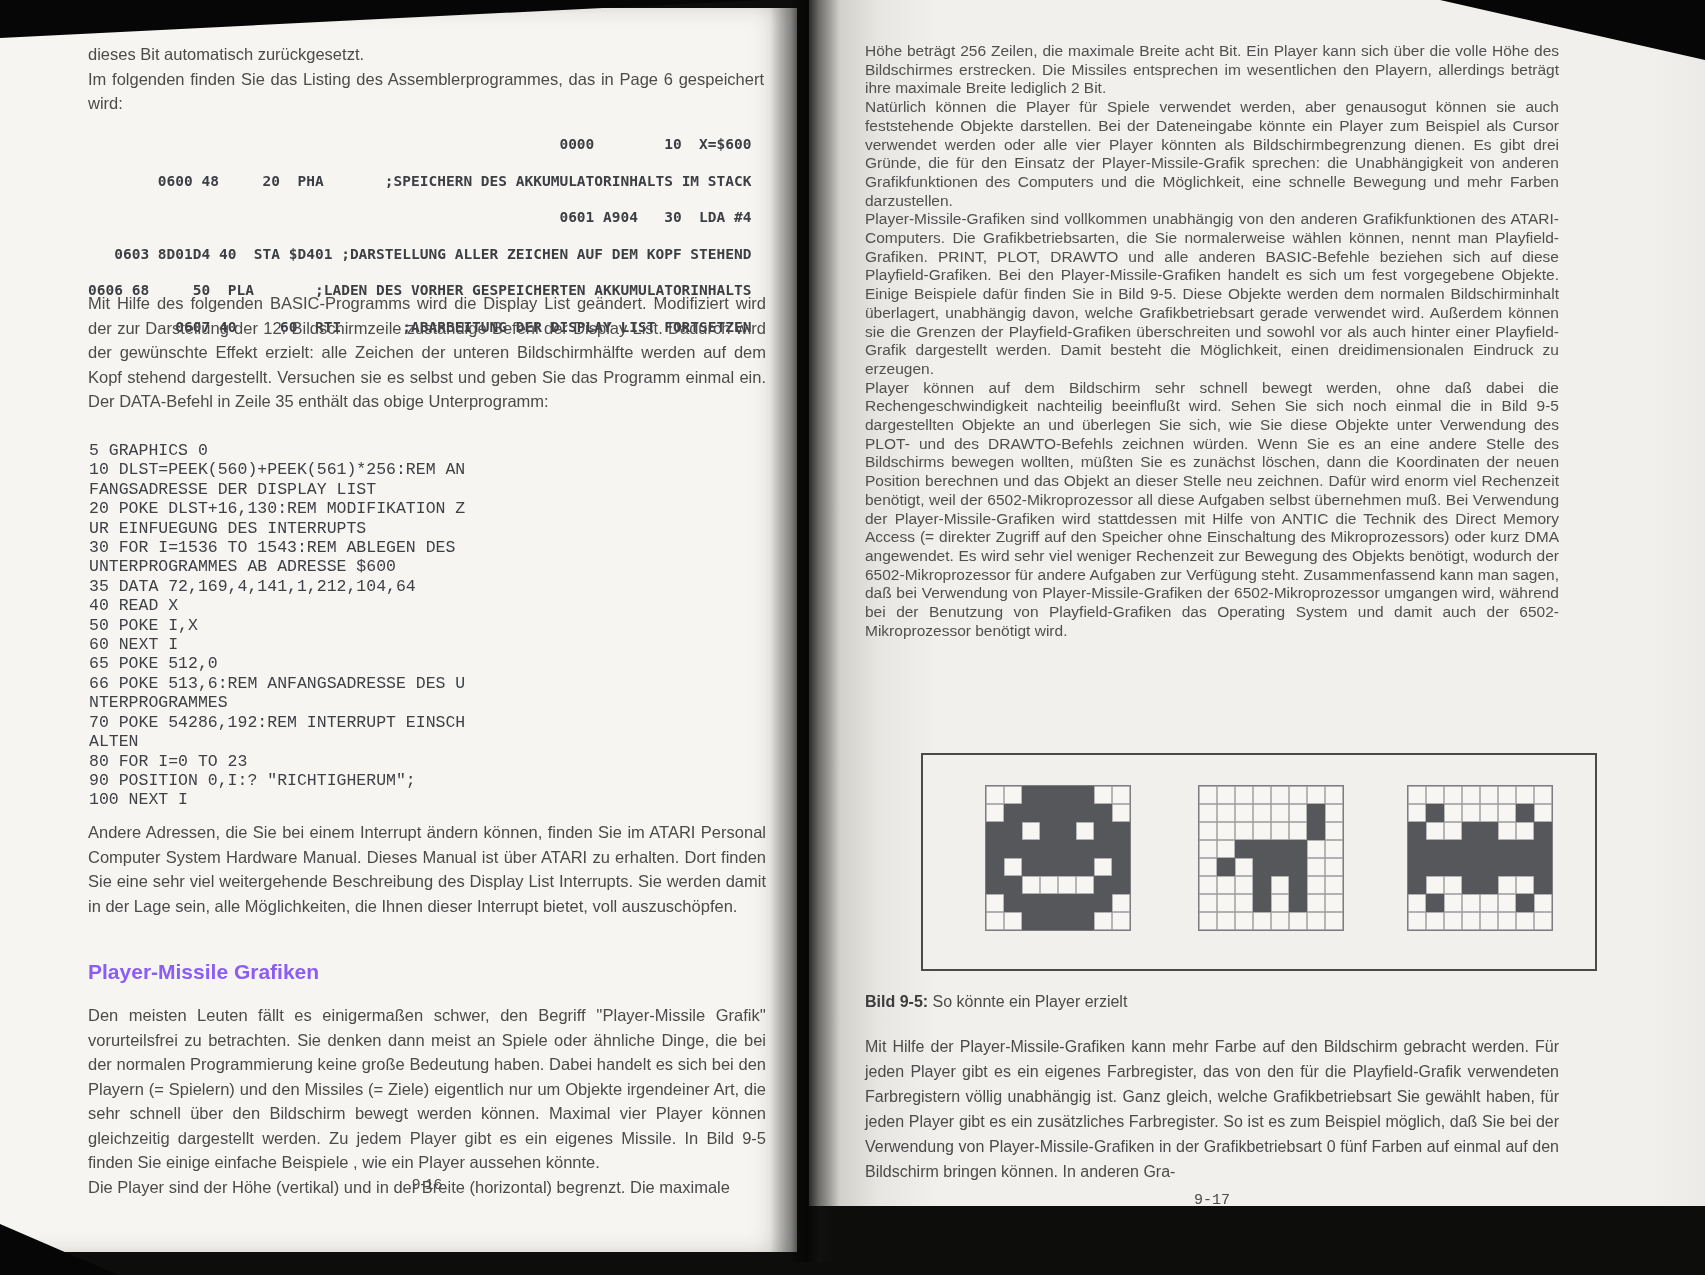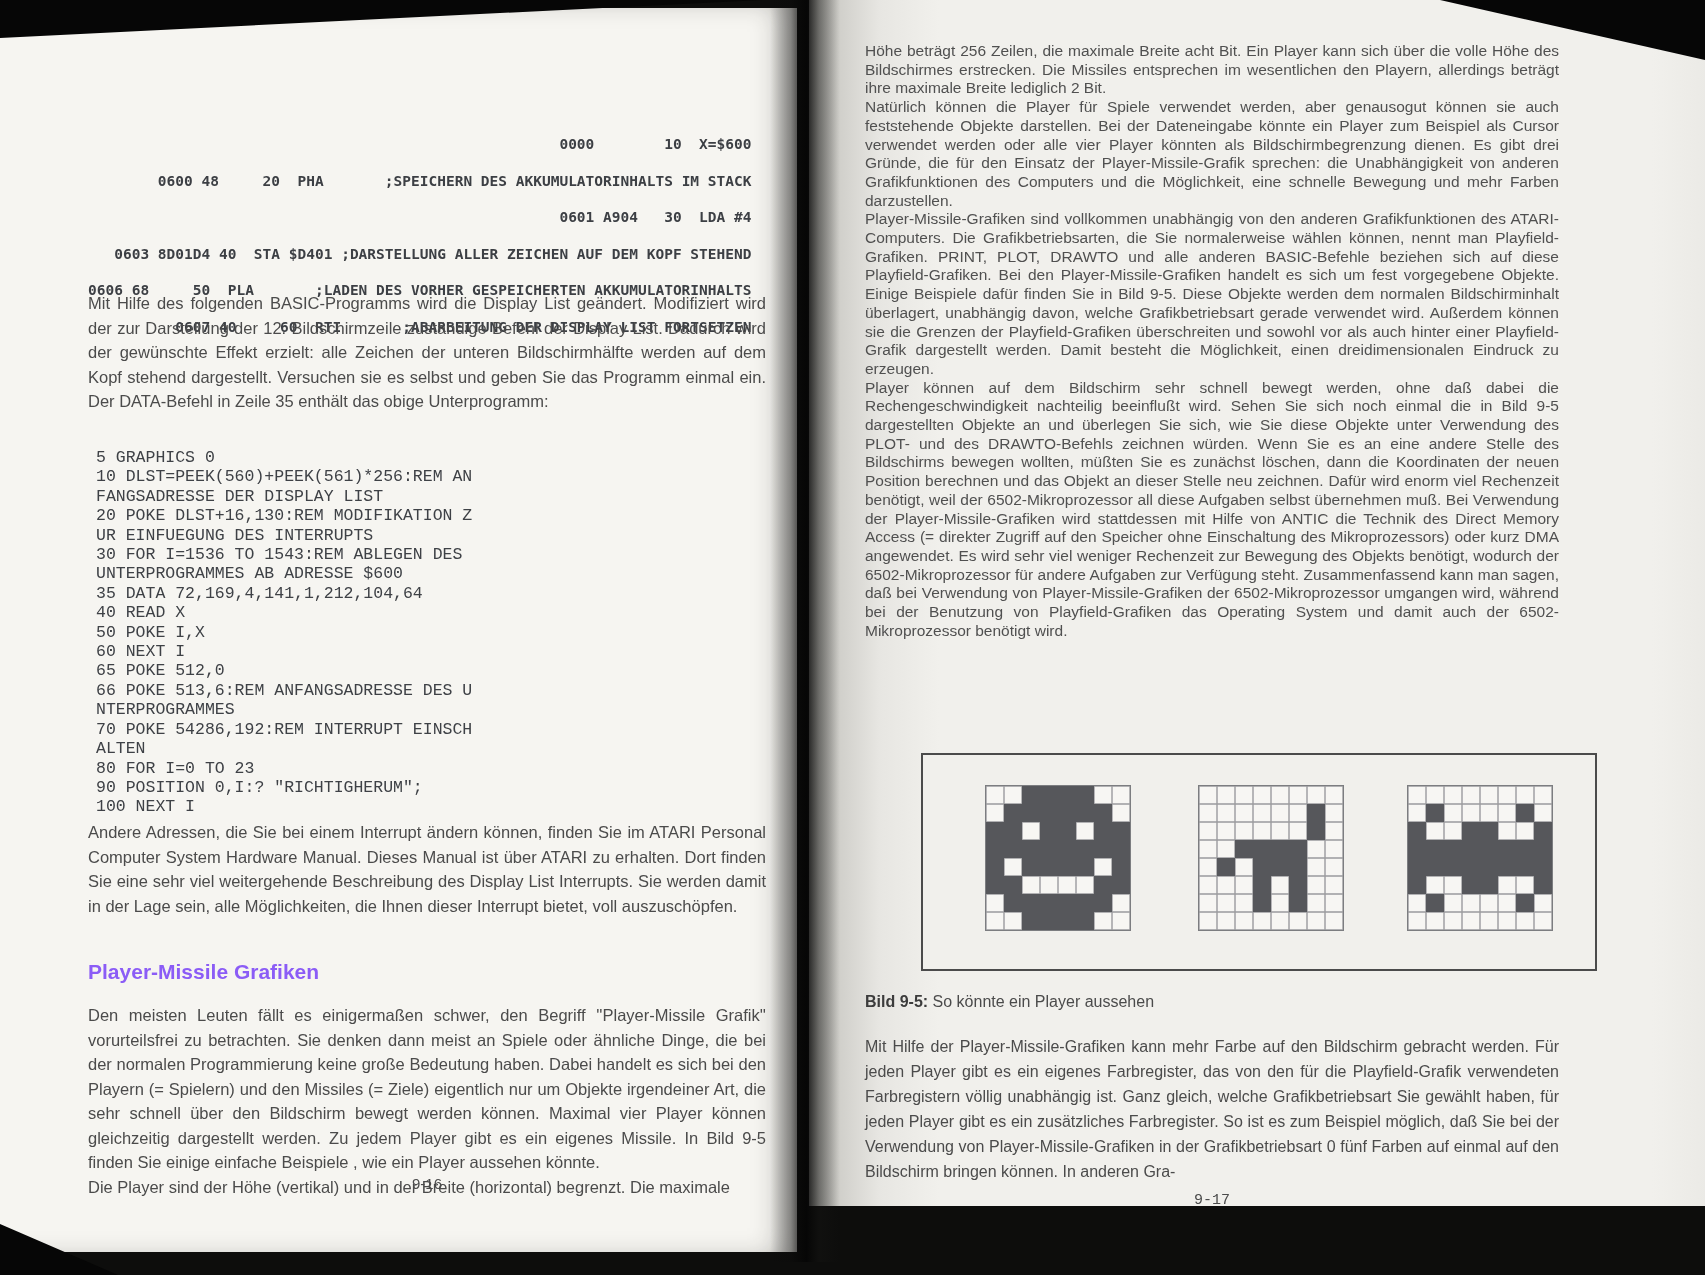--- a/index.html
+++ b/index.html
@@ -30,21 +30,21 @@
   .prewrap{white-space:pre-wrap;}
   .asm{
     font-family:"DejaVu Sans Mono",monospace;
     font-weight:bold;
     font-size:14.5px;line-height:36.5px;
     color:#3c3f44;margin:0;white-space:pre;
   }
   .basic{
     font-family:"Liberation Mono",monospace;
     font-size:16.5px;line-height:19.4px;
-    color:#3e4146;margin:8px;white-space:pre;
+    color:#3e4146;margin:1px;white-space:pre;
   }
   .heading{
     font-size:21px;font-weight:bold;color:#8b5cf6;margin:0;
   }
   .pagenum{font-size:15px;color:#4b4b4b;text-align:center;}
   .rp-text{
     font-size:15.5px;line-height:18.7px;color:#505050;text-align:justify;
   }
   .rp-text p{margin:0;}
   .rp-bottom{
@@ -72,20 +72,22 @@
   .wedge-bl{left:0;top:1224px;width:118px;height:51px;clip-path:polygon(0 0,0 100%,100% 100%);}
   .gutter{
     position:absolute;left:770px;top:0;width:70px;height:1262px;z-index:5;pointer-events:none;
     background:linear-gradient(90deg,rgba(10,10,10,0) 0%,rgba(10,10,10,0.30) 30%,rgba(5,5,5,0.85) 52%,rgba(20,20,18,0.45) 70%,rgba(20,20,18,0) 100%);
   }
 </style>
 </head>
 <body>
 
 <div class="page page-left">
+  <div class="abs body-text prewrap" style="left:88px;top:34px;width:676px;">dieses Bit automatisch zurückgesetzt.
+Im folgenden finden Sie das Listing des Assemblerprogrammes, das in Page 6 gespeichert wird:</div>
 
   <pre class="abs asm" style="left:88px;top:118px;text-align:right;">0000        10  X=$600
 0600 48     20  PHA       ;SPEICHERN DES AKKUMULATORINHALTS IM STACK
 0601 A904   30  LDA #4
 0603 8D01D4 40  STA $D401 ;DARSTELLUNG ALLER ZEICHEN AUF DEM KOPF STEHEND
 0606 68     50  PLA       ;LADEN DES VORHER GESPEICHERTEN AKKUMULATORINHALTS
 0607 40     60  RTI       ;ABARBEITUNG DER DISPLAY LIST FORTSETZEN</pre>
 
   <div class="abs body-text" style="left:88px;top:283px;width:678px;">Mit Hilfe des folgenden BASIC-Programms wird die Display List geändert. Modifiziert wird der zur Darstellung der 12. Bildschirmzeile zuständige Befehl der Display List. Dadurch wird der gewünschte Effekt erzielt: alle Zeichen der unteren Bildschirmhälfte werden auf dem Kopf stehend dargestellt. Versuchen sie es selbst und geben Sie das Programm einmal ein. Der DATA-Befehl in Zeile 35 enthält das obige Unterprogramm:</div>
 
@@ -321,21 +323,21 @@
         <div class="cell off"></div>
         <div class="cell off"></div>
         <div class="cell off"></div>
         <div class="cell off"></div>
         <div class="cell off"></div>
         <div class="cell off"></div>
         <div class="cell off"></div>
       </div>
   </div>
 
-  <p class="abs caption" style="left:56px;top:993px;width:694px;"><b>Bild 9-5: </b><span>So könnte ein Player aussehen</span></p>
+  <p class="abs caption" style="left:56px;top:993px;width:694px;"><b>Bild 9-5: </b><span>So könnte ein Player erzielt</span></p>
 
   <div class="abs rp-bottom" style="left:56px;top:1034px;width:694px;">Mit Hilfe der Player-Missile-Grafiken kann mehr Farbe auf den Bildschirm gebracht werden. Für jeden Player gibt es ein eigenes Farbregister, das von den für die Playfield-Grafik verwendeten Farbregistern völlig unabhängig ist. Ganz gleich, welche Grafikbetriebsart Sie gewählt haben, für jeden Player gibt es ein zusätzliches Farbregister. So ist es zum Beispiel möglich, daß Sie bei der Verwendung von Player-Missile-Grafiken in der Grafikbetriebsart 0 fünf Farben auf einmal auf den Bildschirm bringen können. In anderen Gra-</div>
 
   <div class="abs pagenum" style="left:56px;top:1192px;width:694px;font-family:Liberation Mono, monospace;">9-17</div>
 </div>
 
 <div class="gutter"></div>
 <div class="wedge wedge-tl"></div>
 <div class="wedge wedge-tr"></div>
 <div class="wedge wedge-bl"></div>

